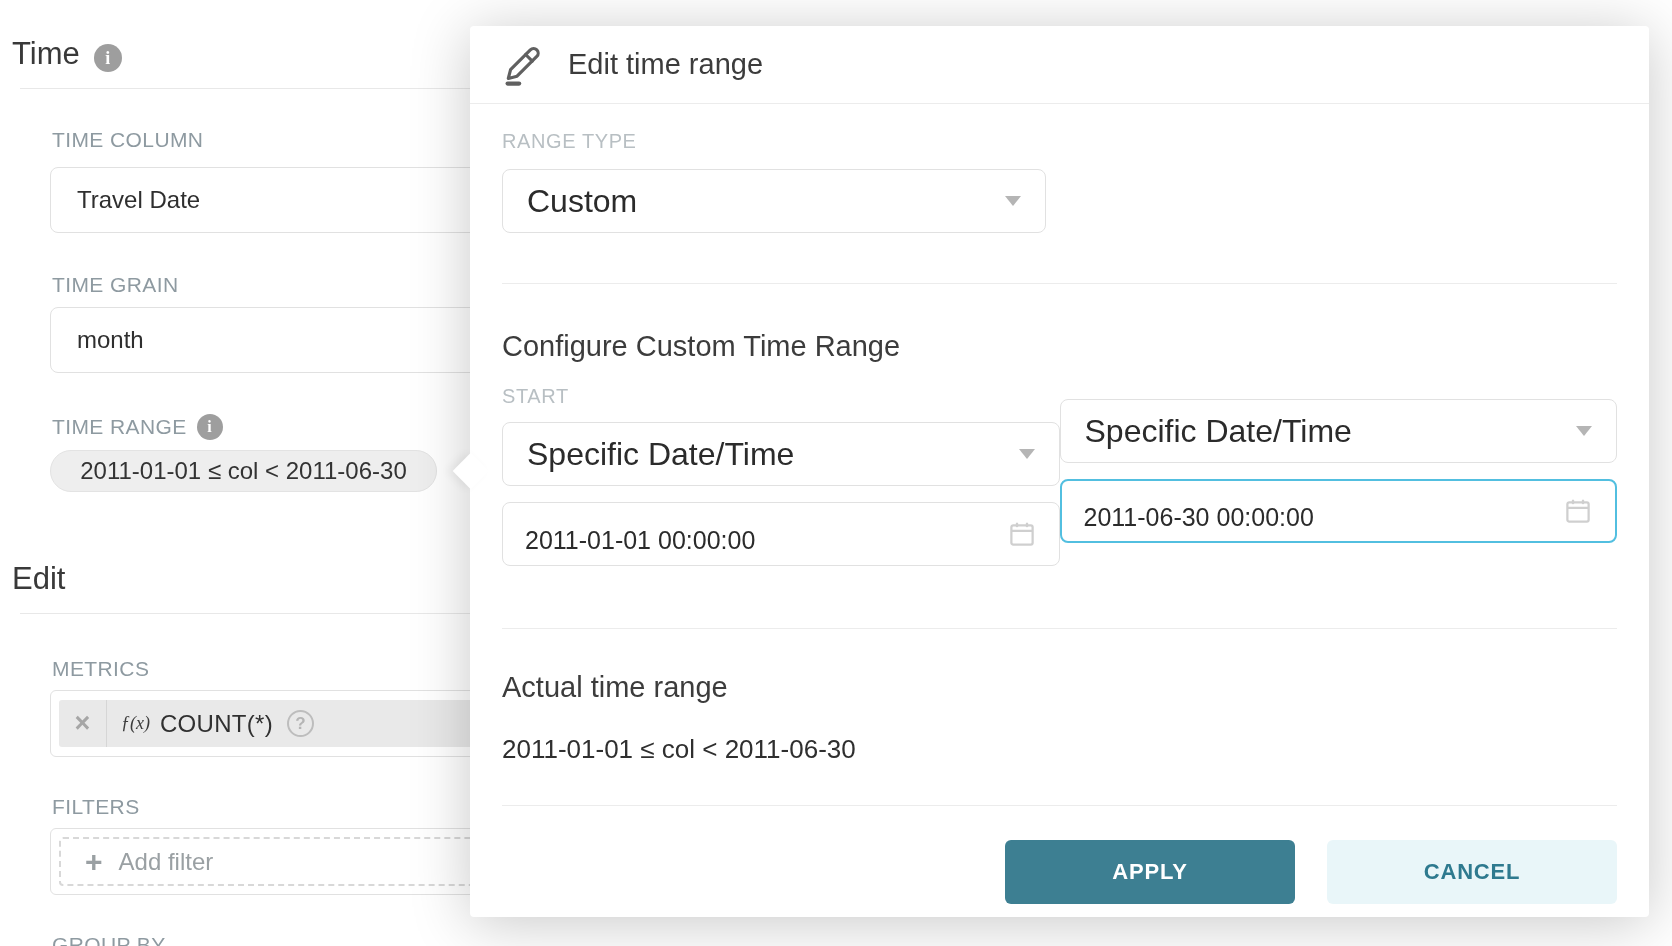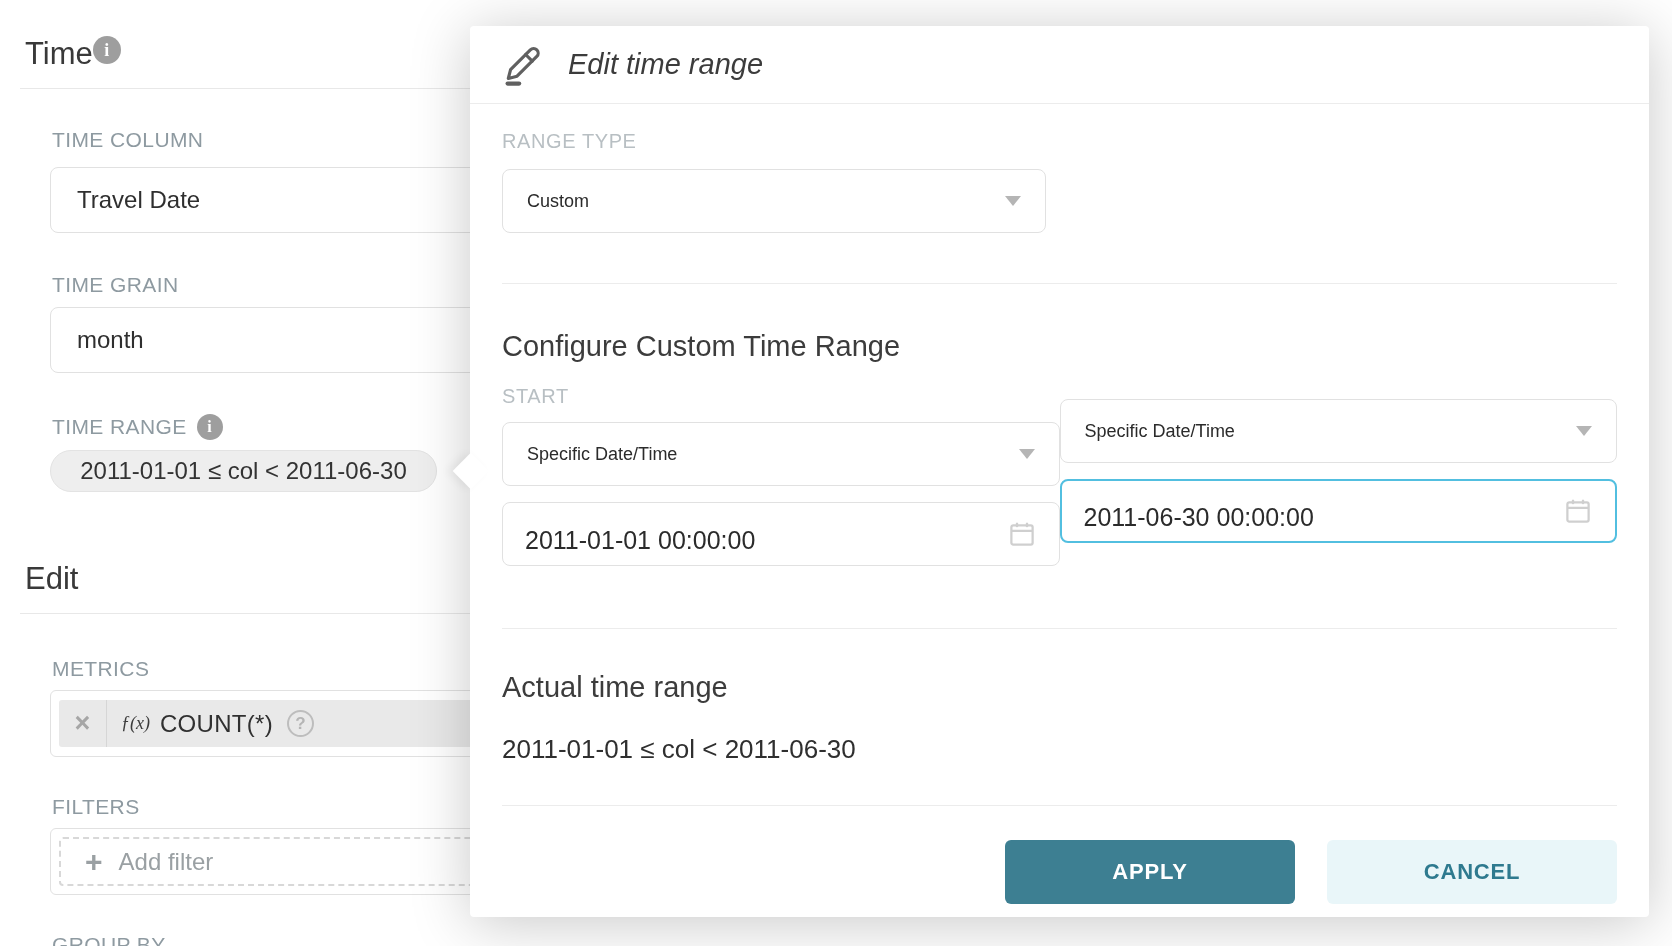--- a/index.html
+++ b/index.html
@@ -7,21 +7,21 @@
   body { font-family: "Liberation Sans", sans-serif; color: #3f3f3f; }
   .screen { position: relative; width: 1672px; height: 946px; overflow: hidden; background: #fff; }
 
   
   .vline { position: absolute; top: 0; bottom: 0; width: 2px; }
   .vline.dark { left: 628px; background: #d8d8d8; }
   .vline.light { left: 650px; background: #ededed; }
 
   
   .panel { position: absolute; left: 0; top: 0; width: 660px; height: 946px; background: #fff; }
-  .section-title { position: absolute; left: 25px; display: flex; align-items: flex-start; 
+  .section-title { position: absolute; left: 12px; display: flex; align-items: flex-end; gap: 14px;
                    font-size: 31px; color: #393939; }
   .info-circle { width: 28px; height: 28px; border-radius: 50%; background: #9e9e9e; color: #fff;
                  font-size: 18px; font-weight: bold; display: flex; align-items: center; justify-content: center;
                  font-family: "Liberation Serif", serif; }
   .hdiv { position: absolute; left: 20px; width: 610px; height: 1px; background: #e8e8e8; }
   .ctl-label { position: absolute; left: 52px; font-size: 21px; letter-spacing: 0.4px; color: #8e9aa1;
                display: flex; align-items: center; gap: 10px; }
   .box { position: absolute; left: 50px; width: 560px; height: 66px; border: 1.5px solid #e1e1e1;
          border-radius: 8px; background: #fff; display: flex; align-items: center; padding: 0 26px;
          font-size: 24px; color: #2f2f2f; }
@@ -48,25 +48,25 @@
   .addfilter-text { color: #9aa0a3; font-size: 24px; }
 
   
   .modal { position: absolute; left: 470px; top: 26px; width: 1179px; height: 891px; background: #fff;
            border-radius: 4px; box-shadow: 0 6px 60px rgba(0,0,0,0.22); }
   .modal-arrow { position: absolute; left: -12px; top: 432px; width: 26px; height: 26px; background: #fff;
                  transform: rotate(45deg); box-shadow: -4px 4px 8px rgba(0,0,0,0.06); }
   .modal-inner { position: relative; height: 100%; padding: 0 32px; overflow: hidden; }
   .modal-header { display: flex; align-items: center; gap: 24px; height: 78px;
                   margin: 0 -32px; padding: 0 32px; border-bottom: 1px solid #ececec; }
-  .modal-title { font-size: 29px; color: #3c3c3c; font-style: italic; }
+  .modal-title { font-size: 29px; color: #3c3c3c; }
   .m-label { font-size: 20px; letter-spacing: 0.6px; color: #b8bfc3; }
   .m-select { height: 64px; border: 1.5px solid #e1e1e1; border-radius: 8px; background: #fff;
               display: flex; align-items: center; justify-content: space-between; padding: 0 24px;
-              font-size: 18px; color: #2b2b2b; cursor: pointer; }
+              font-size: 32px; color: #2b2b2b; cursor: pointer; }
   .caret { width: 0; height: 0; border-left: 8px solid transparent; border-right: 8px solid transparent;
            border-top: 10px solid #b5b5b5; }
   .m-hr { height: 1px; background: #ececec; border: 0; }
   .m-h2 { font-size: 29px; font-weight: normal; color: #3c3c3c; }
   .cols { display: flex; }
   .col { flex: 1; }
   .date-field { height: 64px; border: 1.5px solid #e1e1e1; border-radius: 8px; background: #fff;
                 display: flex; align-items: center; padding: 0 22px; margin-top: 16px; }
   .date-field.focused { border: 2.5px solid #52bfe0; }
   .date-field input { border: 0; outline: none; flex: 1; font-size: 25px; color: #2b2b2b;

